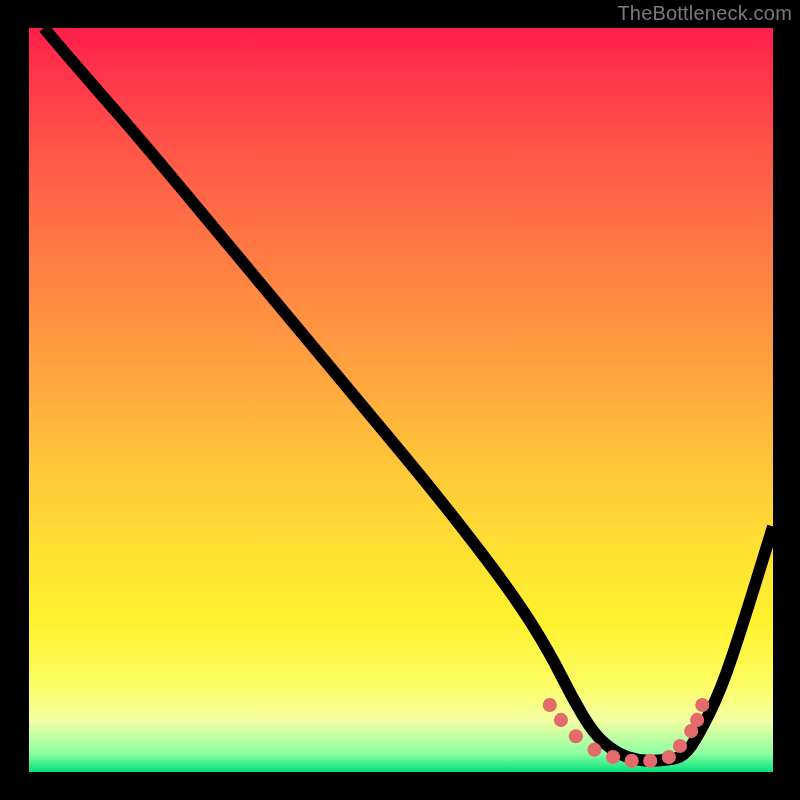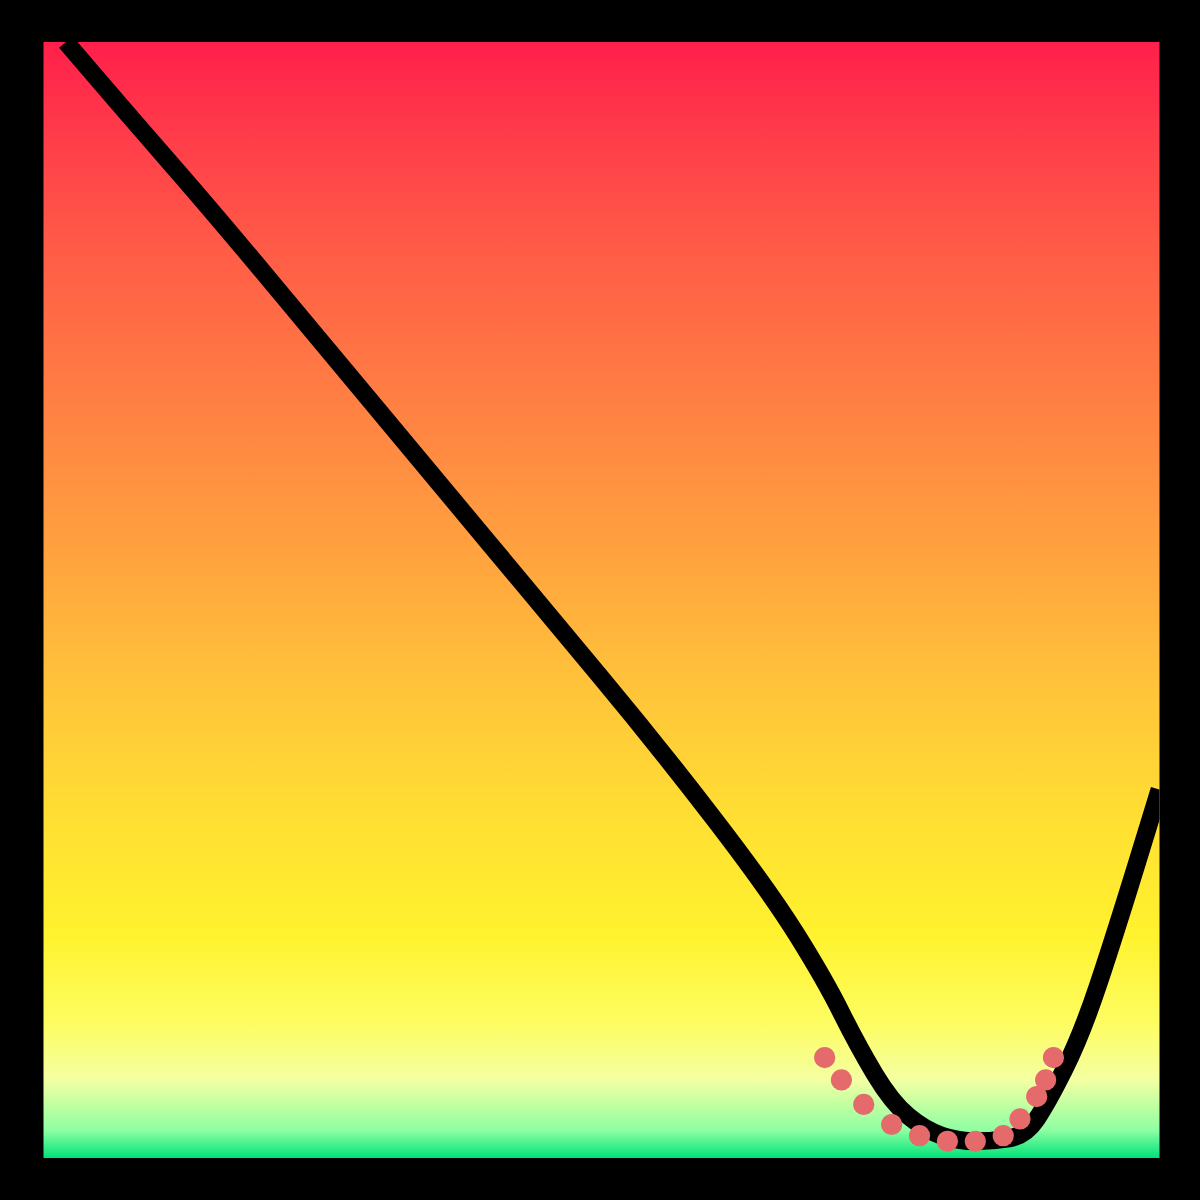--- a/index.html
+++ b/index.html
@@ -64,20 +64,21 @@
   }
   .dot {
     fill: #e46a6b;
   }
 </style>
 </head>
 <body>
 
 <div class="frame">
 
+  <div class="watermark">TheBottleneck.com</div>
 
   <div class="plot-area"></div>
 
   <svg class="overlay" viewBox="0 0 100 100" preserveAspectRatio="none">
     <path id="curve" class="curve" d="M 2 0 Q 2 0 5 3.5 Q 8 7 11.5 11 Q 15 15 20 21 Q 25 27 30 33 Q 35 39 40 45 Q 45 51 50 57 Q 55 63 60 69.5 Q 65 76 67.5 80 Q 70 84 71.5 87 Q 73 90 74.5 92.5 Q 76 95 77.5 96.25 Q 79 97.5 80.5 98 Q 82 98.5 83.5 98.5 Q 85 98.5 86.5 98.25 Q 88 98 89 96.5 Q 90 95 91.5 92 Q 93 89 94.5 84.5 Q 96 80 98 73.5 T 100 67"></path>
     <g id="dots">
         <circle cx="70" cy="91" r="0.95" class="dot"></circle>
         <circle cx="71.5" cy="93" r="0.95" class="dot"></circle>
         <circle cx="73.5" cy="95.2" r="0.95" class="dot"></circle>
         <circle cx="76" cy="97" r="0.95" class="dot"></circle>

